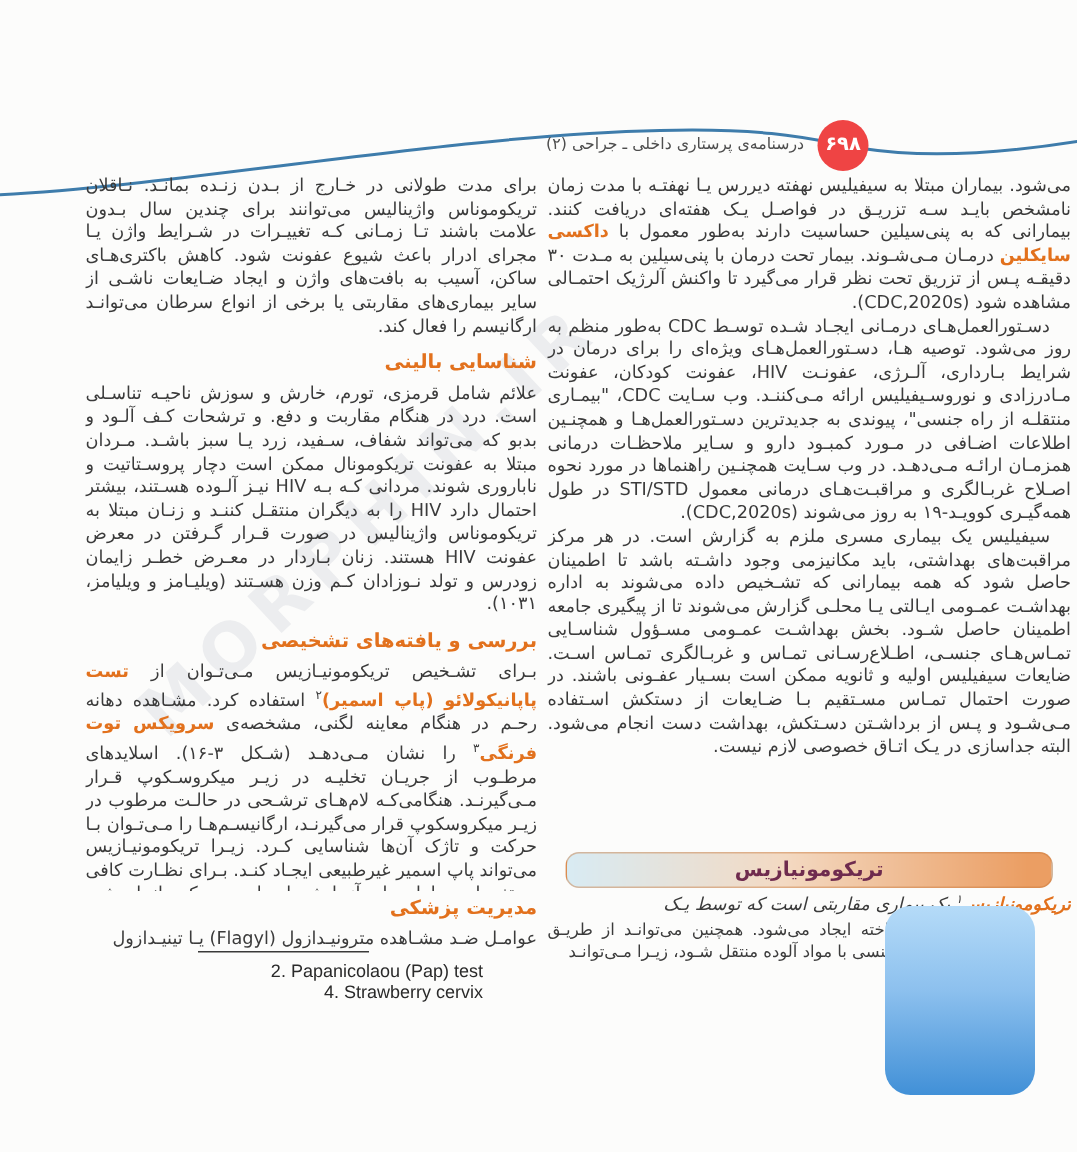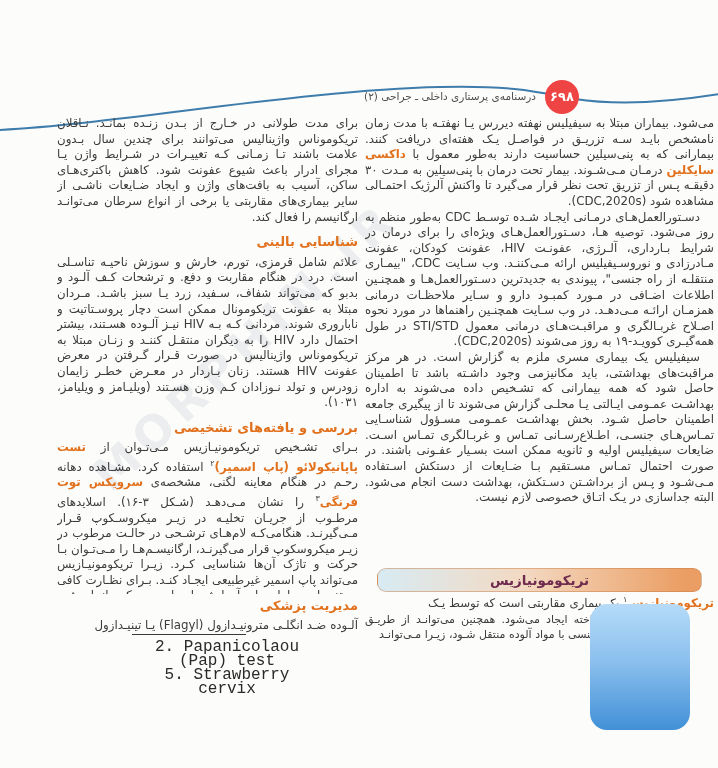--- a/index.html
+++ b/index.html
@@ -41,25 +41,25 @@
   
   .section-bar{
     position:absolute;left:377px;top:568px;width:325px;height:24px;
     border-radius:9px;border:1px solid rgba(200,120,60,.45);box-sizing:border-box;
     background:linear-gradient(90deg,#d8ebf3 0%,#f3d9c2 45%,#eb9e63 95%);
     text-align:center;line-height:22px;font-size:13.5px;font-weight:bold;color:#6f2b4e;
     direction:rtl;
   }
   
   .rc-p4{position:absolute;left:365px;top:592px;width:349px;height:66px;overflow:hidden;}
-  .rc-p4 .l1{white-space:nowrap;}
+  .rc-p4 .l1{white-space:nowrap;font-style:italic;}
   .rc-p4 .rest{margin-right:72px;text-align:justify;font-size:11px;}
   
-  .fn{position:absolute;direction:ltr;text-align:center;
-      font-family:Liberation Mono, monospace;font-size:16px;color:#2a2a2a;line-height:14px;}
+  .fn{position:absolute;direction:ltr;text-align:right;
+      font-family:Liberation Sans, sans-serif;font-size:12px;color:#2a2a2a;line-height:14px;}
   .fn .fn-rule{border-top:1px solid #3a3a3a;margin-bottom:5px;}
   .rc-fn{left:365px;top:654px;width:200px;}
   .rc-fn .fn-rule{width:170px;}
   .lc-fn{left:132px;top:634px;width:190px;}
   .lc-fn .fn-rule{width:114px;}
   
   .lc-med{position:absolute;left:57px;top:594px;width:301px;direction:rtl;}
   .lc-med .line{font-size:11.8px;line-height:15.6px;text-align:right;margin:0;}
   
   .blue-tab{
@@ -99,24 +99,24 @@
   <div class="col lc-top">
     <p>برای مدت طولانی در خـارج از بـدن زنـده بمانـد. نـاقلان تریکوموناس واژینالیس می‌توانند برای چندین سال بـدون علامت باشند تـا زمـانی کـه تغییـرات در شـرایط واژن یـا مجرای ادرار باعث شیوع عفونت شود. کاهش باکتری‌هـای ساکن، آسیب به بافت‌های واژن و ایجاد ضـایعات ناشـی از سایر بیماری‌های مقاربتی یا برخی از انواع سرطان می‌توانـد ارگانیسم را فعال کند.</p>
     <h3 class="head">شناسایی بالینی</h3>
     <p>علائم شامل قرمزی، تورم، خارش و سوزش ناحیـه تناسـلی است. درد در هنگام مقاربت و دفع. و ترشحات کـف آلـود و بدبو که می‌تواند شفاف، سـفید، زرد یـا سبز باشـد. مـردان مبتلا به عفونت تریکومونال ممکن است دچار پروسـتاتیت و ناباروری شوند. مردانی کـه بـه HIV نیـز آلـوده هسـتند، بیشتر احتمال دارد HIV را به دیگران منتقـل کننـد و زنـان مبتلا به تریکوموناس واژینالیس در صورت قـرار گـرفتن در معرض عفونت HIV هستند. زنان بـاردار در معـرض خطـر زایمان زودرس و تولد نـوزادان کـم وزن هسـتند (ویلیـامز و ویلیامز، ۱۰۳۱).</p>
     <h3 class="head">بررسی و یافته‌های تشخیصی</h3>
     <p><span>بـرای تشـخیص تریکومونیـازیس مـی‌تـوان از </span><span class="hl">تست پاپانیکولائو (پاپ اسمیر)</span><sup>۲</sup><span> استفاده کرد. مشـاهده دهانه رحـم در هنگام معاینه لگنی، مشخصه‌ی </span><span class="hl">سرویکس توت فرنگی</span><sup>۳</sup><span> را نشان مـی‌دهـد (شـکل ۳-۱۶). اسلایدهای مرطـوب از جریـان تخلیـه در زیـر میکروسـکوپ قـرار مـی‌گیرنـد. هنگامی‌کـه لام‌هـای ترشـحی در حالـت مرطوب در زیـر میکروسکوپ قرار می‌گیرنـد، ارگانیسـم‌هـا را مـی‌تـوان بـا حرکت و تاژک آن‌ها شناسایی کـرد. زیـرا تریکومونیـازیس می‌تواند پاپ اسمیر غیرطبیعی ایجـاد کنـد. بـرای نظـارت کافی بر تغییرات سلولی باید آزمایش پاپ اسمیر مکرر انجام شود (R Williams و همکاران، ۲۰۱۵).</span></p>
   </div>
 
   <div class="lc-med">
     <h3 class="head" style="margin-top:4px;">مدیریت پزشکی</h3>
-    <p class="line">آلـوده ضـد انگلـی مترونیـدازول (Flagyl) یـا تینیـدازول</p>
+    <p class="line">عوامـل ضـد مشـاهده مترونیـدازول (Flagyl) یـا تینیـدازول</p>
   </div>
 
   <div class="fn lc-fn">
     <div class="fn-rule"></div>
     <div>2. Papanicolaou (Pap) test</div>
-    <div>5. Strawberry cervix</div>
+    <div>4. Strawberry cervix</div>
   </div>
 
   <div class="blue-tab"></div>
 
 </div>
 
 </body></html>

